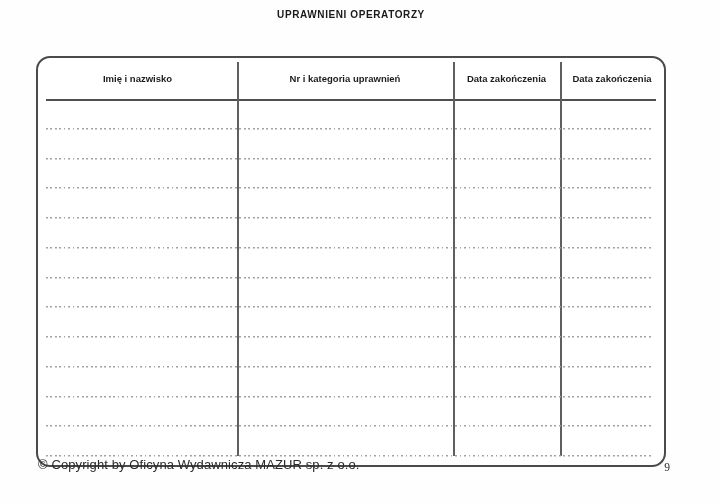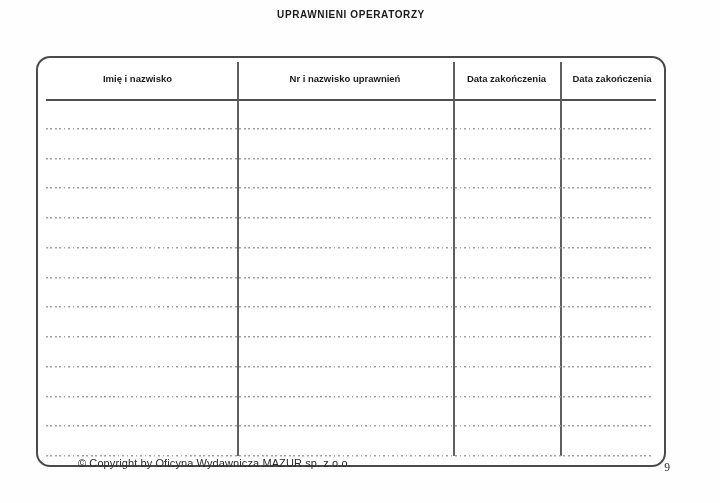--- a/index.html
+++ b/index.html
@@ -88,24 +88,23 @@
       transparent 1.5px, transparent 4.5px
     );
     background-size: auto 1.5px;
     background-repeat: repeat-x;
     background-position: 0 0;
   }
   .footer-copyright {
     position: absolute;
     left: 38px;
     top: 457px;
-    font-size: 11px;
+    font-size: 13px;
     color: #2b2b2b;
     letter-spacing: 0.1px;
-    margin-left: 40px;
   }
   .footer-page-number {
     position: absolute;
     left: 655px;
     top: 461px;
     width: 24px;
     text-align: center;
     font-family: "Liberation Serif", serif;
     font-size: 11.5px;
     color: #2b2b2b;
@@ -115,21 +114,21 @@
 <body>
 
 <div class="page">
 
   <div class="title">UPRAWNIENI OPERATORZY</div>
 
   <div class="table-frame">
 
     <div class="header-row">
       <div class="header-cell hc-1">Imię i nazwisko</div>
-      <div class="header-cell hc-2">Nr i nazwisko uprawnień</div>
+      <div class="header-cell hc-2">Nr i kategoria uprawnień</div>
       <div class="header-cell hc-3">Data zakończenia</div>
       <div class="header-cell hc-4">Data zakończenia</div>
     </div>
 
     <div class="header-rule"></div>
 
     <div class="col-divider cd-1"></div>
     <div class="col-divider cd-2"></div>
     <div class="col-divider cd-3"></div>
 

